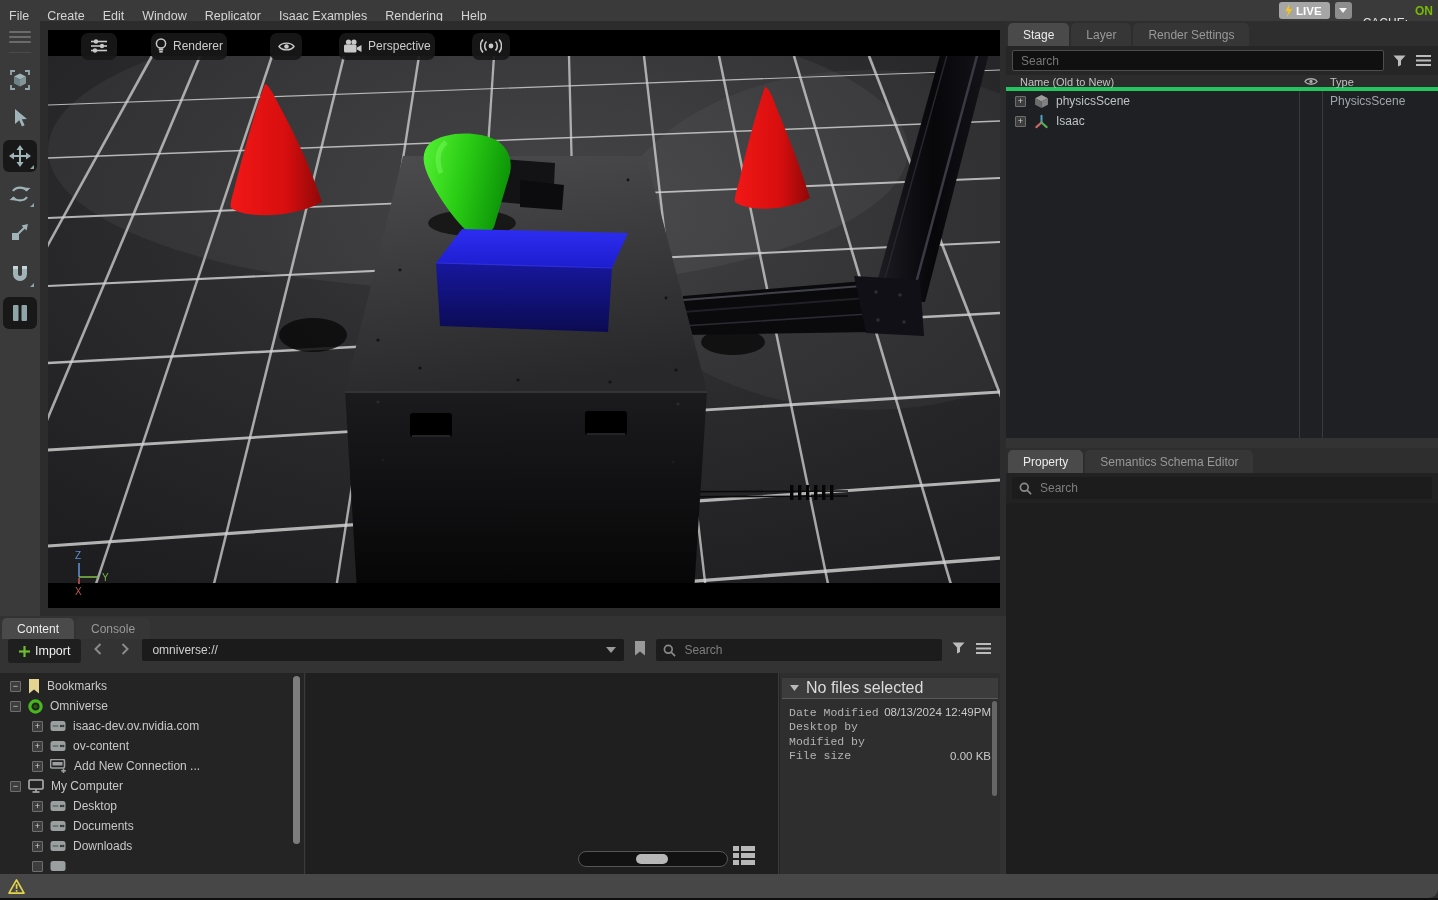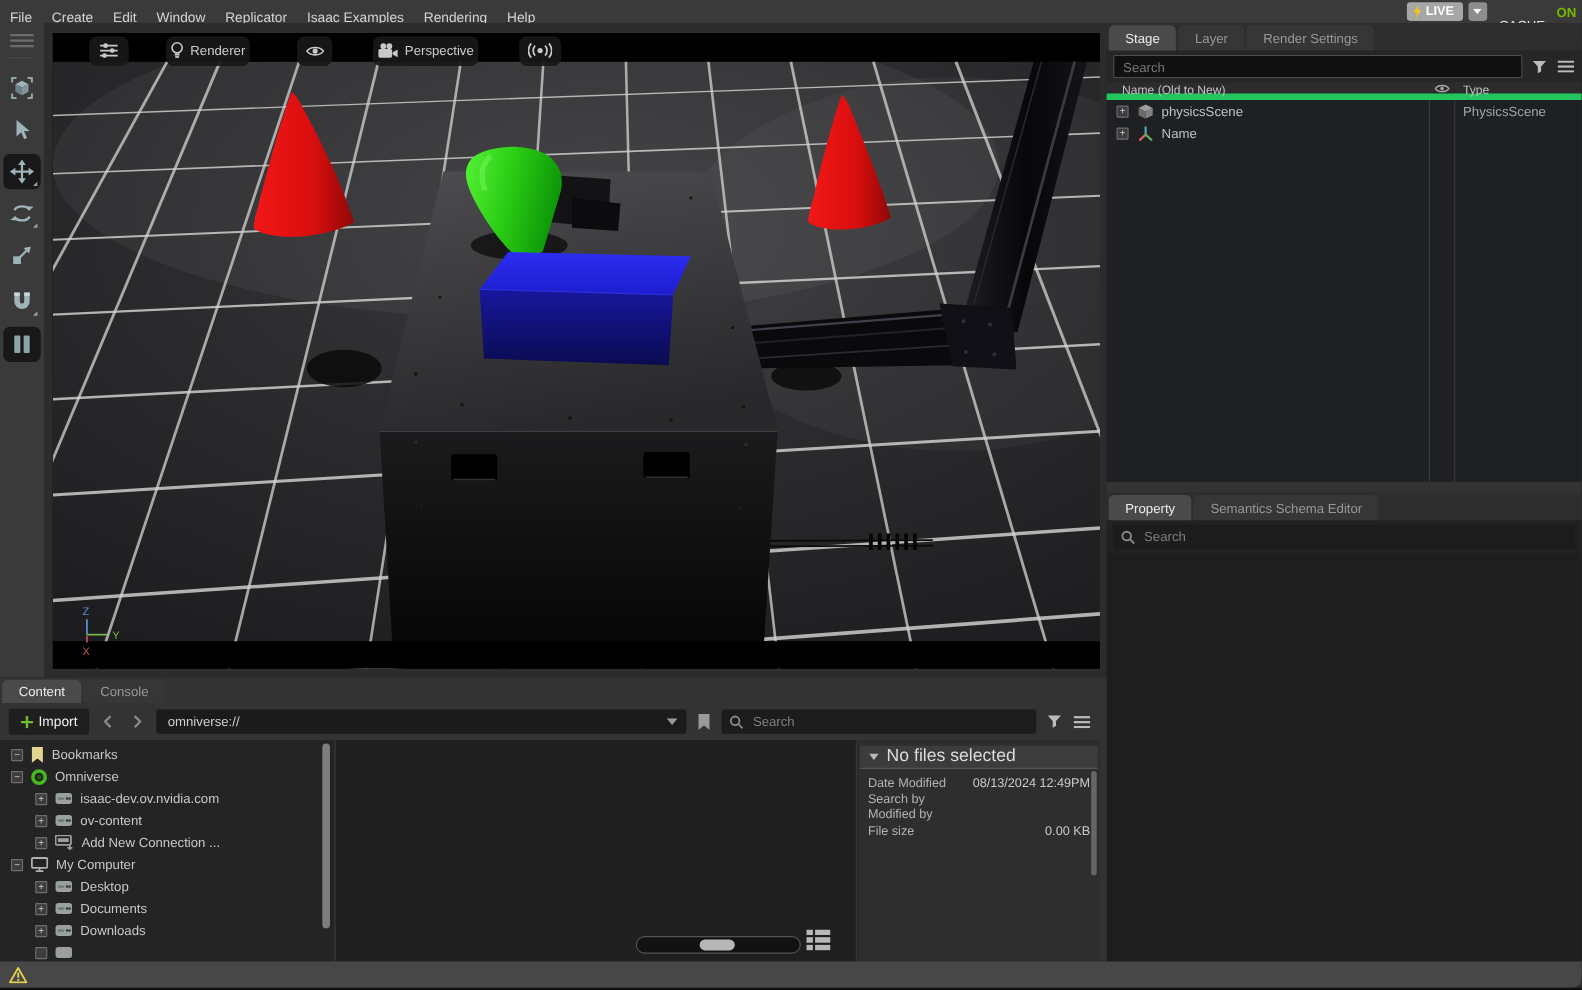--- a/index.html
+++ b/index.html
@@ -31,58 +31,58 @@
   .vp-gap-s{width:6px;} .vp-gap-m{width:15px;} .vp-gap-l{width:9px;}
   
   #right-panel{left:1006px;top:21px;width:432px;height:853px;background:#262626;}
   .tabbar{display:flex;align-items:flex-end;height:25px;background:#2e2e2e;padding-left:2px;gap:2px;}
   .tab{display:flex;align-items:center;height:23px;padding:0 15px;border-radius:5px 5px 0 0;font-size:12px;color:#989898;background:#363636;}
   .tab.active{background:#4a4a4a;color:#ececec;}
   .searchrow{display:flex;align-items:center;height:29px;padding:0 6px;gap:6px;background:#262626;}
   .searchbox{flex:1;height:21px;background:#101010;border:1px solid #4d4d4d;border-radius:2px;color:#cfcfcf;font-size:12px;padding:0 8px;outline:none;}
   .searchbox::placeholder{color:#777;}
   .icon-btn{display:flex;align-items:center;justify-content:center;width:18px;height:18px;}
-  #stage-header{position:relative;height:16px;background:#2c2c2c;border-bottom:6px solid #22c55e;font-size:11px;color:#c2c2c2;text-align:right;}
+  #stage-header{position:relative;height:16px;background:#2c2c2c;border-bottom:4px solid #22c55e;font-size:11px;color:#c2c2c2;text-align:right;}
   #stage-header .hname{position:absolute;left:14px;top:1px;}
   #stage-header .htype{position:absolute;left:324px;top:1px;}
   #stage-header .heye{position:absolute;left:298px;top:1px;}
   #stage-tree{position:relative;height:347px;background:#1f2023;overflow:hidden;}
   .colsep{position:absolute;top:0;bottom:0;width:1px;background:#3a3a3c;}
   .srow{position:relative;height:20px;display:flex;align-items:center;}
   .srow .toggle{margin-left:9px;}
   .srow .slabel{color:#bcc3c6;font-size:12px;margin-left:7px;}
   .srow .stype{position:absolute;left:324px;color:#9fa6aa;font-size:12px;}
   .toggle{width:11px;height:11px;background:#3d3d3d;border:1px solid #6e6e6e;color:#cfcfcf;font-size:9px;line-height:9px;display:flex;align-items:center;justify-content:center;border-radius:1px;}
   .sicon{margin-left:8px;display:flex;}
   #panel-divider{height:10px;background:#333;}
   #prop-empty{height:371px;background:#1e1e1e;}
   .searchbox-dark{flex:1;height:22px;background:#1c1c1c;border-radius:2px;display:flex;align-items:center;padding:0 7px;gap:6px;}
   .searchbox-dark input{flex:1;background:transparent;border:none;outline:none;color:#cfcfcf;font-size:12px;}
   .searchbox-dark input::placeholder{color:#7e7e7e;}
   
   #content-panel{left:0;top:616px;width:1000px;height:258px;background:#262626;}
-  #content-toolbar{display:flex;align-items:center;height:34px;background:#333;padding:0 8px;gap:7px;}
+  #content-toolbar{display:flex;height:34px;background:#333;padding:0 8px;gap:7px;}
   #import-btn{display:flex;align-items:center;gap:5px;background:#1f1f1f;border-radius:3px;height:24px;padding:0 11px;color:#f0f0f0;font-size:12.5px;}
   .nav-arrow{display:flex;align-items:center;justify-content:center;width:20px;height:20px;}
   #path-field{width:482px;height:22px;background:#1b1b1b;border-radius:2px;display:flex;align-items:center;padding:0 8px;}
   #path-field input{flex:1;background:transparent;border:none;outline:none;color:#cfcfcf;font-size:12px;}
   #content-body{position:relative;height:201px;}
   #file-tree{position:absolute;left:0;top:0;width:305px;height:201px;background:#242424;overflow:hidden;border-right:1px solid #3a3a3a;}
   .crow{height:20px;display:flex;align-items:center;}
   .crow .clabel{color:#c8c8c8;font-size:12px;margin-left:7px;white-space:nowrap;}
   .cicon{margin-left:7px;display:flex;}
   #tree-scrollbar{position:absolute;right:4px;top:3px;width:7px;height:168px;background:#7d7d7d;border-radius:4px;}
   #file-view{position:absolute;left:306px;top:0;width:473px;height:201px;background:#1f1f1f;border-right:1px solid #3a3a3a;}
   #zoom-slider{position:absolute;left:272px;bottom:7px;width:150px;height:16px;background:#121212;border:1px solid #555;border-radius:8px;}
   #zoom-handle{position:absolute;left:57px;top:2px;width:32px;height:10px;background:#b7b7b7;border-radius:5px;}
   #view-toggle{position:absolute;left:427px;bottom:5px;}
   #detail-panel{position:absolute;left:780px;top:0;width:220px;height:201px;background:#2e2e2e;}
   #detail-header{display:flex;align-items:center;gap:7px;height:21px;background:#3c3c3c;border-bottom:1px solid #5a5a5a;padding:0 8px;color:#dcdcdc;font-size:16px;margin:5px 2px 0 2px;}
   .dfield{display:flex;justify-content:space-between;padding:0 9px;height:14.5px;align-items:center;}
-  .dfield .dl{color:#b3b3b3;font-size:11.5px;}
+  .dfield .dl{color:#b3b3b3;font-size:11.5px;font-family:Liberation Mono, monospace;}
   .dfield .dv{color:#c9c9c9;font-size:11.5px;}
   #detail-scrollbar{position:absolute;right:3px;top:28px;width:5px;height:95px;background:#666;border-radius:3px;}
   #splitter-v{left:1000px;top:616px;width:6px;height:258px;background:#333;}
   
   #statusbar{left:0;top:874px;width:1438px;height:24px;background:#474747;border-radius:0 0 9px 0;display:flex;align-items:center;padding:0 8px;gap:9px;}
   #status-text{color:#e6e14e;font-size:12px;font-weight:bold;}
   #bottom-strip{left:0;top:898px;width:1438px;height:2px;background:#0f0f0f;}
 </style>
 </head>
 <body>
@@ -449,21 +449,21 @@
         <span class="toggle">+</span>
         <span class="sicon">
           <svg width="15" height="15" viewBox="0 0 16 16">
               <g stroke-width="2.2" stroke-linecap="round">
                 <line x1="8" y1="9" x2="8" y2="2" stroke="#4aa3c0"></line>
                 <line x1="8" y1="9" x2="2.5" y2="14" stroke="#cf6868"></line>
                 <line x1="8" y1="9" x2="13.5" y2="14" stroke="#58b058"></line>
               </g>
             </svg>
         </span>
-        <span class="slabel">Name</span>
+        <span class="slabel">Isaac</span>
         <span class="stype"></span>
       </div>
     </div>
     <div id="panel-divider"></div>
     <div class="tabbar">
       <div class="tab active">Property</div>
       <div class="tab">Semantics Schema Editor</div>
     </div>
     <div class="searchrow" style="background:#222;height:30px">
       <div class="searchbox-dark">
@@ -674,21 +674,21 @@
               <polygon points="0,0 9,0 4.5,6" fill="#b8b8b8"></polygon>
             </svg>
           <span>No files selected</span>
         </div>
         <div style="height:6px"></div>
         <div class="dfield">
           <span class="dl">Date Modified</span>
           <span class="dv">08/13/2024 12:49PM</span>
         </div>
         <div class="dfield">
-          <span class="dl">Search by</span>
+          <span class="dl">Desktop by</span>
           <span class="dv"></span>
         </div>
         <div class="dfield">
           <span class="dl">Modified by</span>
           <span class="dv"></span>
         </div>
         <div class="dfield">
           <span class="dl">File size</span>
           <span class="dv">0.00 KB</span>
         </div>

